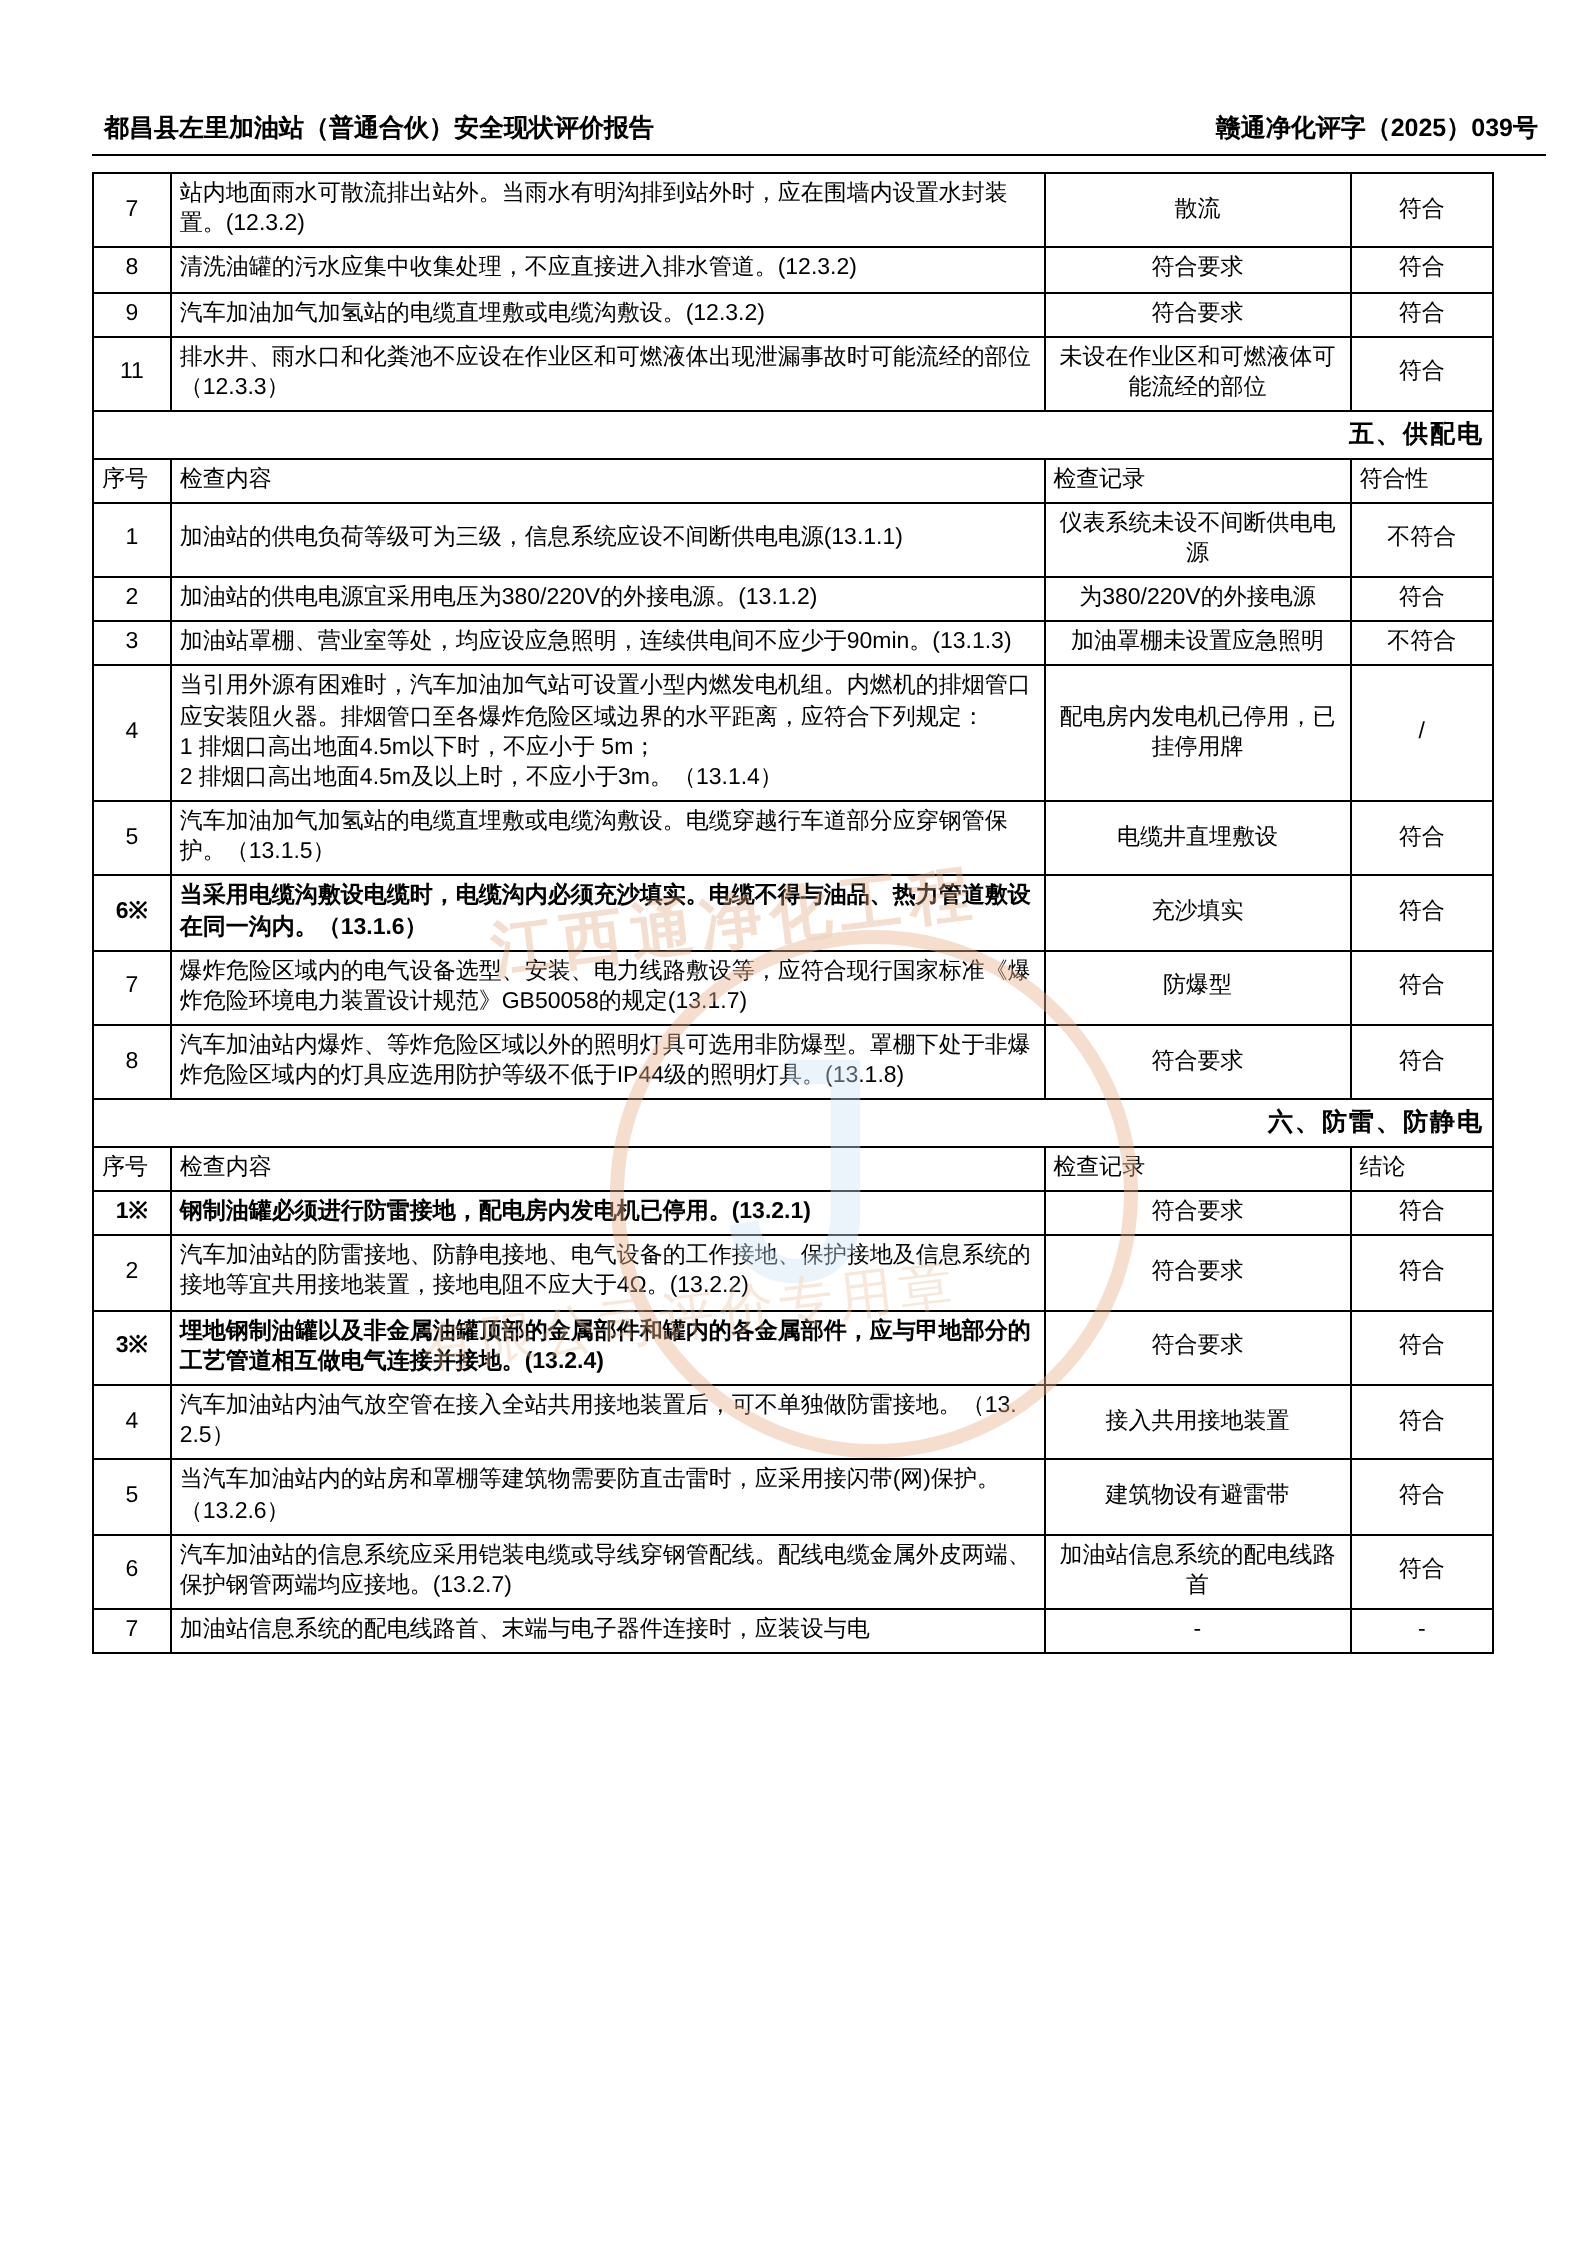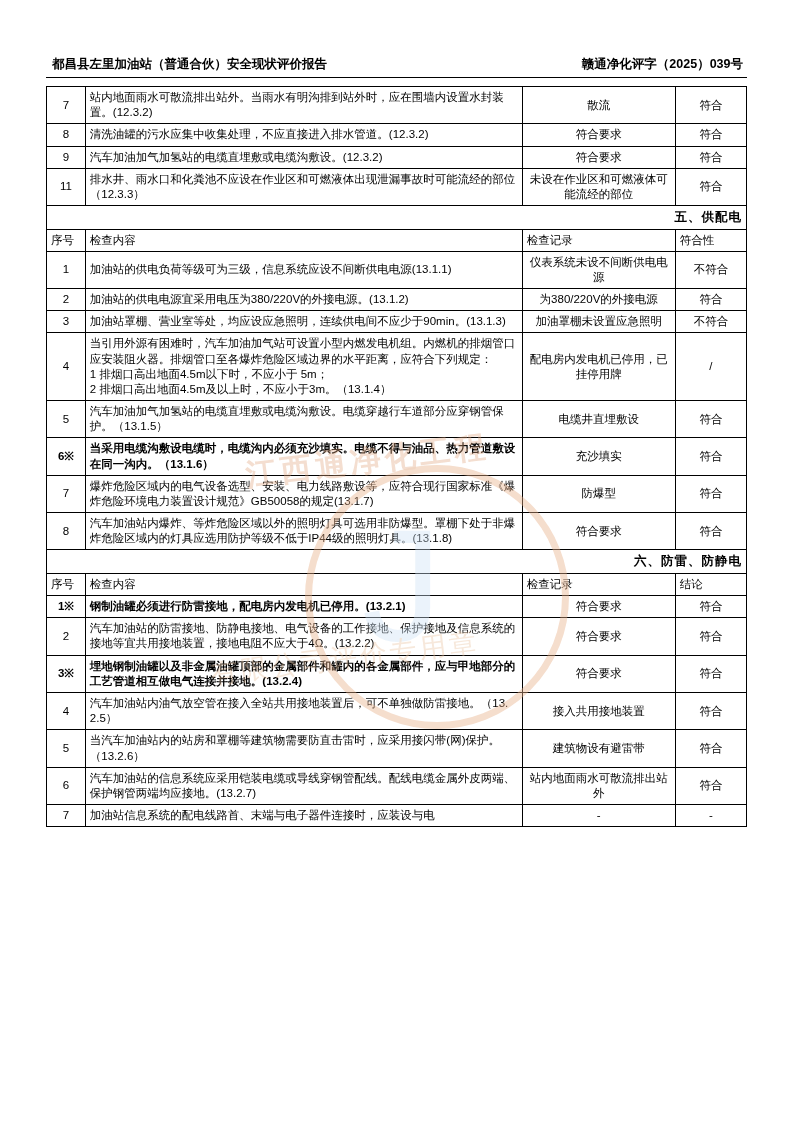--- a/index.html
+++ b/index.html
@@ -14,21 +14,21 @@
     color: #000000;
     position: relative;
     overflow: hidden;
   }
   .page {
     position: absolute;
     left: 0; top: 0;
     width: 793px;
     height: 790px;
     box-sizing: border-box;
-    padding: 56px 46px 30px 46px;
+    padding: 56px 20px 30px 46px;
   }
   
   .header {
     display: flex;
     justify-content: space-between;
     align-items: flex-end;
     font-size: 12.5px;
     font-family: "Liberation Sans", sans-serif;
     padding: 0 4px 4px 6px;
     font-weight: bold;
@@ -276,21 +276,21 @@
       </tr>
       <tr>
         <td class="center mid">5</td>
         <td class="content-cell">当汽车加油站内的站房和罩棚等建筑物需要防直击雷时，应采用接闪带(网)保护。（13.2.6）</td>
         <td class="center mid">建筑物设有避雷带</td>
         <td class="center mid">符合</td>
       </tr>
       <tr>
         <td class="center mid">6</td>
         <td class="content-cell">汽车加油站的信息系统应采用铠装电缆或导线穿钢管配线。配线电缆金属外皮两端、保护钢管两端均应接地。(13.2.7)</td>
-        <td class="center mid">站内地面雨水可散流排出站外</td>
+        <td class="center mid">加油站信息系统的配电线路首</td>
         <td class="center mid">符合</td>
       </tr>
       <tr>
         <td class="center mid">7</td>
         <td class="content-cell">加油站信息系统的配电线路首、末端与电子器件连接时，应装设与电</td>
         <td class="center mid">-</td>
         <td class="center mid">-</td>
       </tr>
     </tbody>
   </table>

